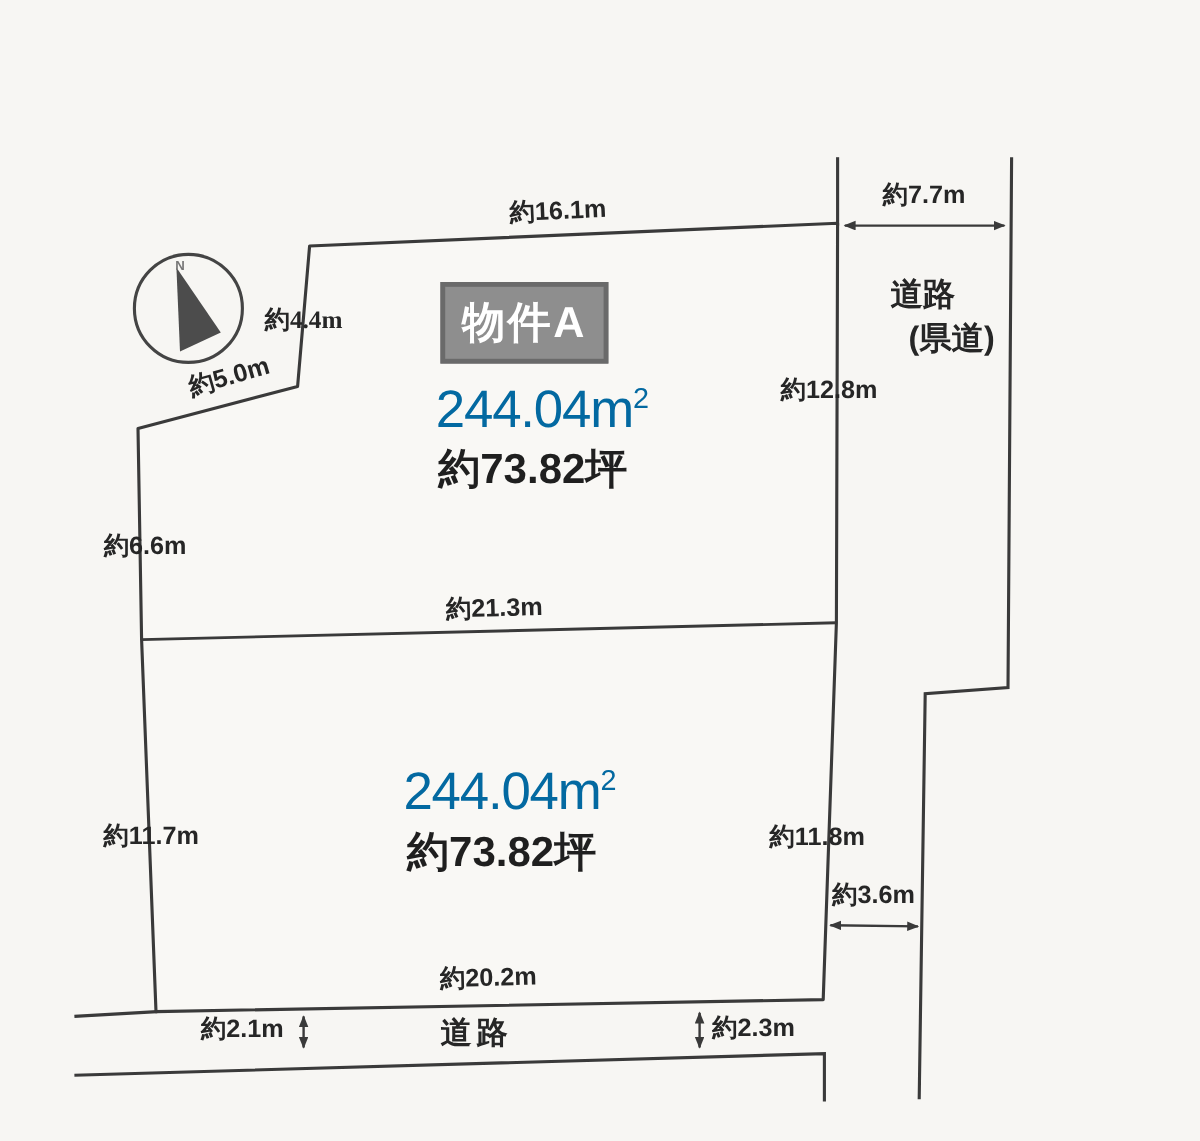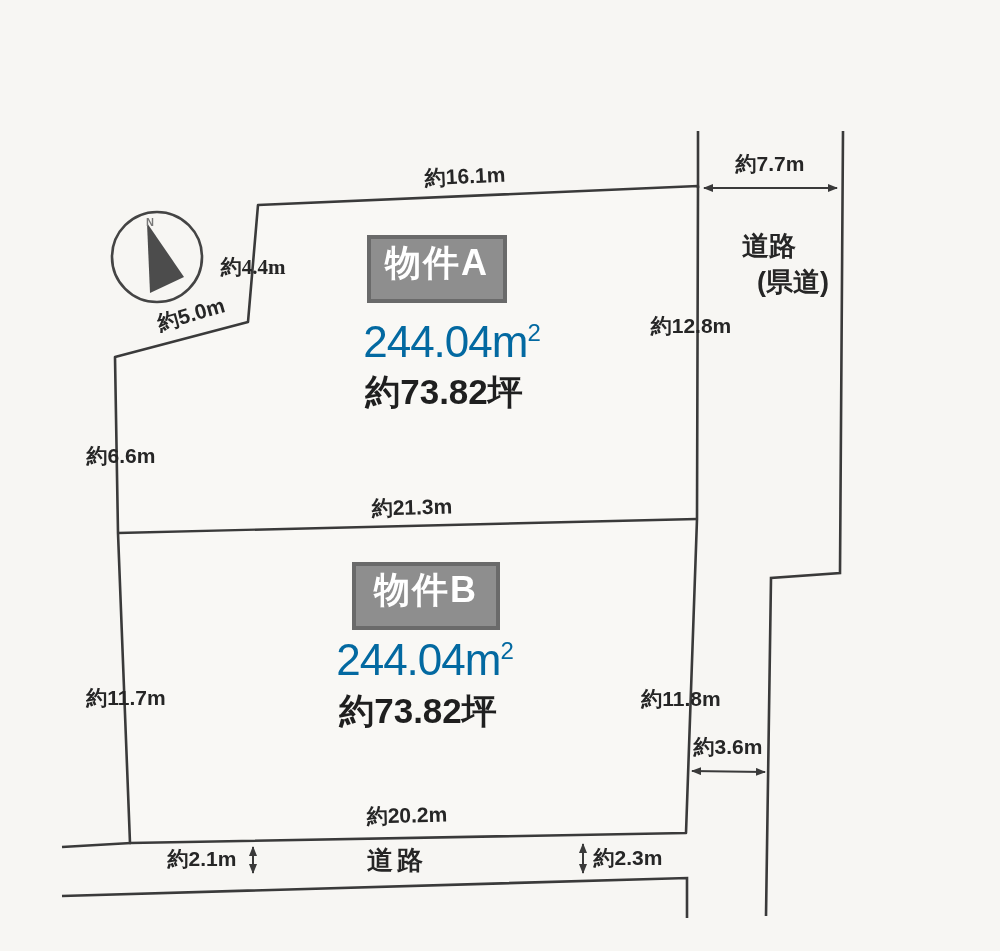--- a/index.html
+++ b/index.html
@@ -21,21 +21,21 @@
     letter-spacing:0px;
     line-height:1;
   }
   .lbl-lg{font-size:27px;}
   .lbl-road{font-size:26px;letter-spacing:4px;}
   .badge{
     position:absolute;
     background:#8e8e8e;
     border:4px solid #6a6a6a;
     box-sizing:border-box;
-    display:flex;justify-content:center;
+    display:flex;align-items:center;justify-content:center;
     color:#ffffff;
     font-weight:bold;
     font-size:36px;
     letter-spacing:2px;
   }
   .area{
     position:absolute;
     transform:translate(-50%,-50%);
     font-weight:normal;
     font-size:44px;
@@ -133,21 +133,18 @@
   <div class="lbl" style="left:628px;top:857px;text-align:center;">約2.3m</div>
 
   <div class="badge" style="left:367px;top:235px;width:140px;height:68px;">
     <span>物件A</span>
   </div>
   <div class="area" style="left:452px;top:342px;">
     <span>244.04</span><span>m</span><sup>2</sup>
   </div>
   <div class="tsubo" style="left:444px;top:391px;">約73.82坪</div>
 
-  <div class="badge" style="left:352px;top:562px;width:148px;height:68px;">
-    <span>物件B</span>
-  </div>
   <div class="area" style="left:425px;top:660px;">
     <span>244.04</span><span>m</span><sup>2</sup>
   </div>
   <div class="tsubo" style="left:418px;top:710px;">約73.82坪</div>
 
 </div>
 
 </body></html>

